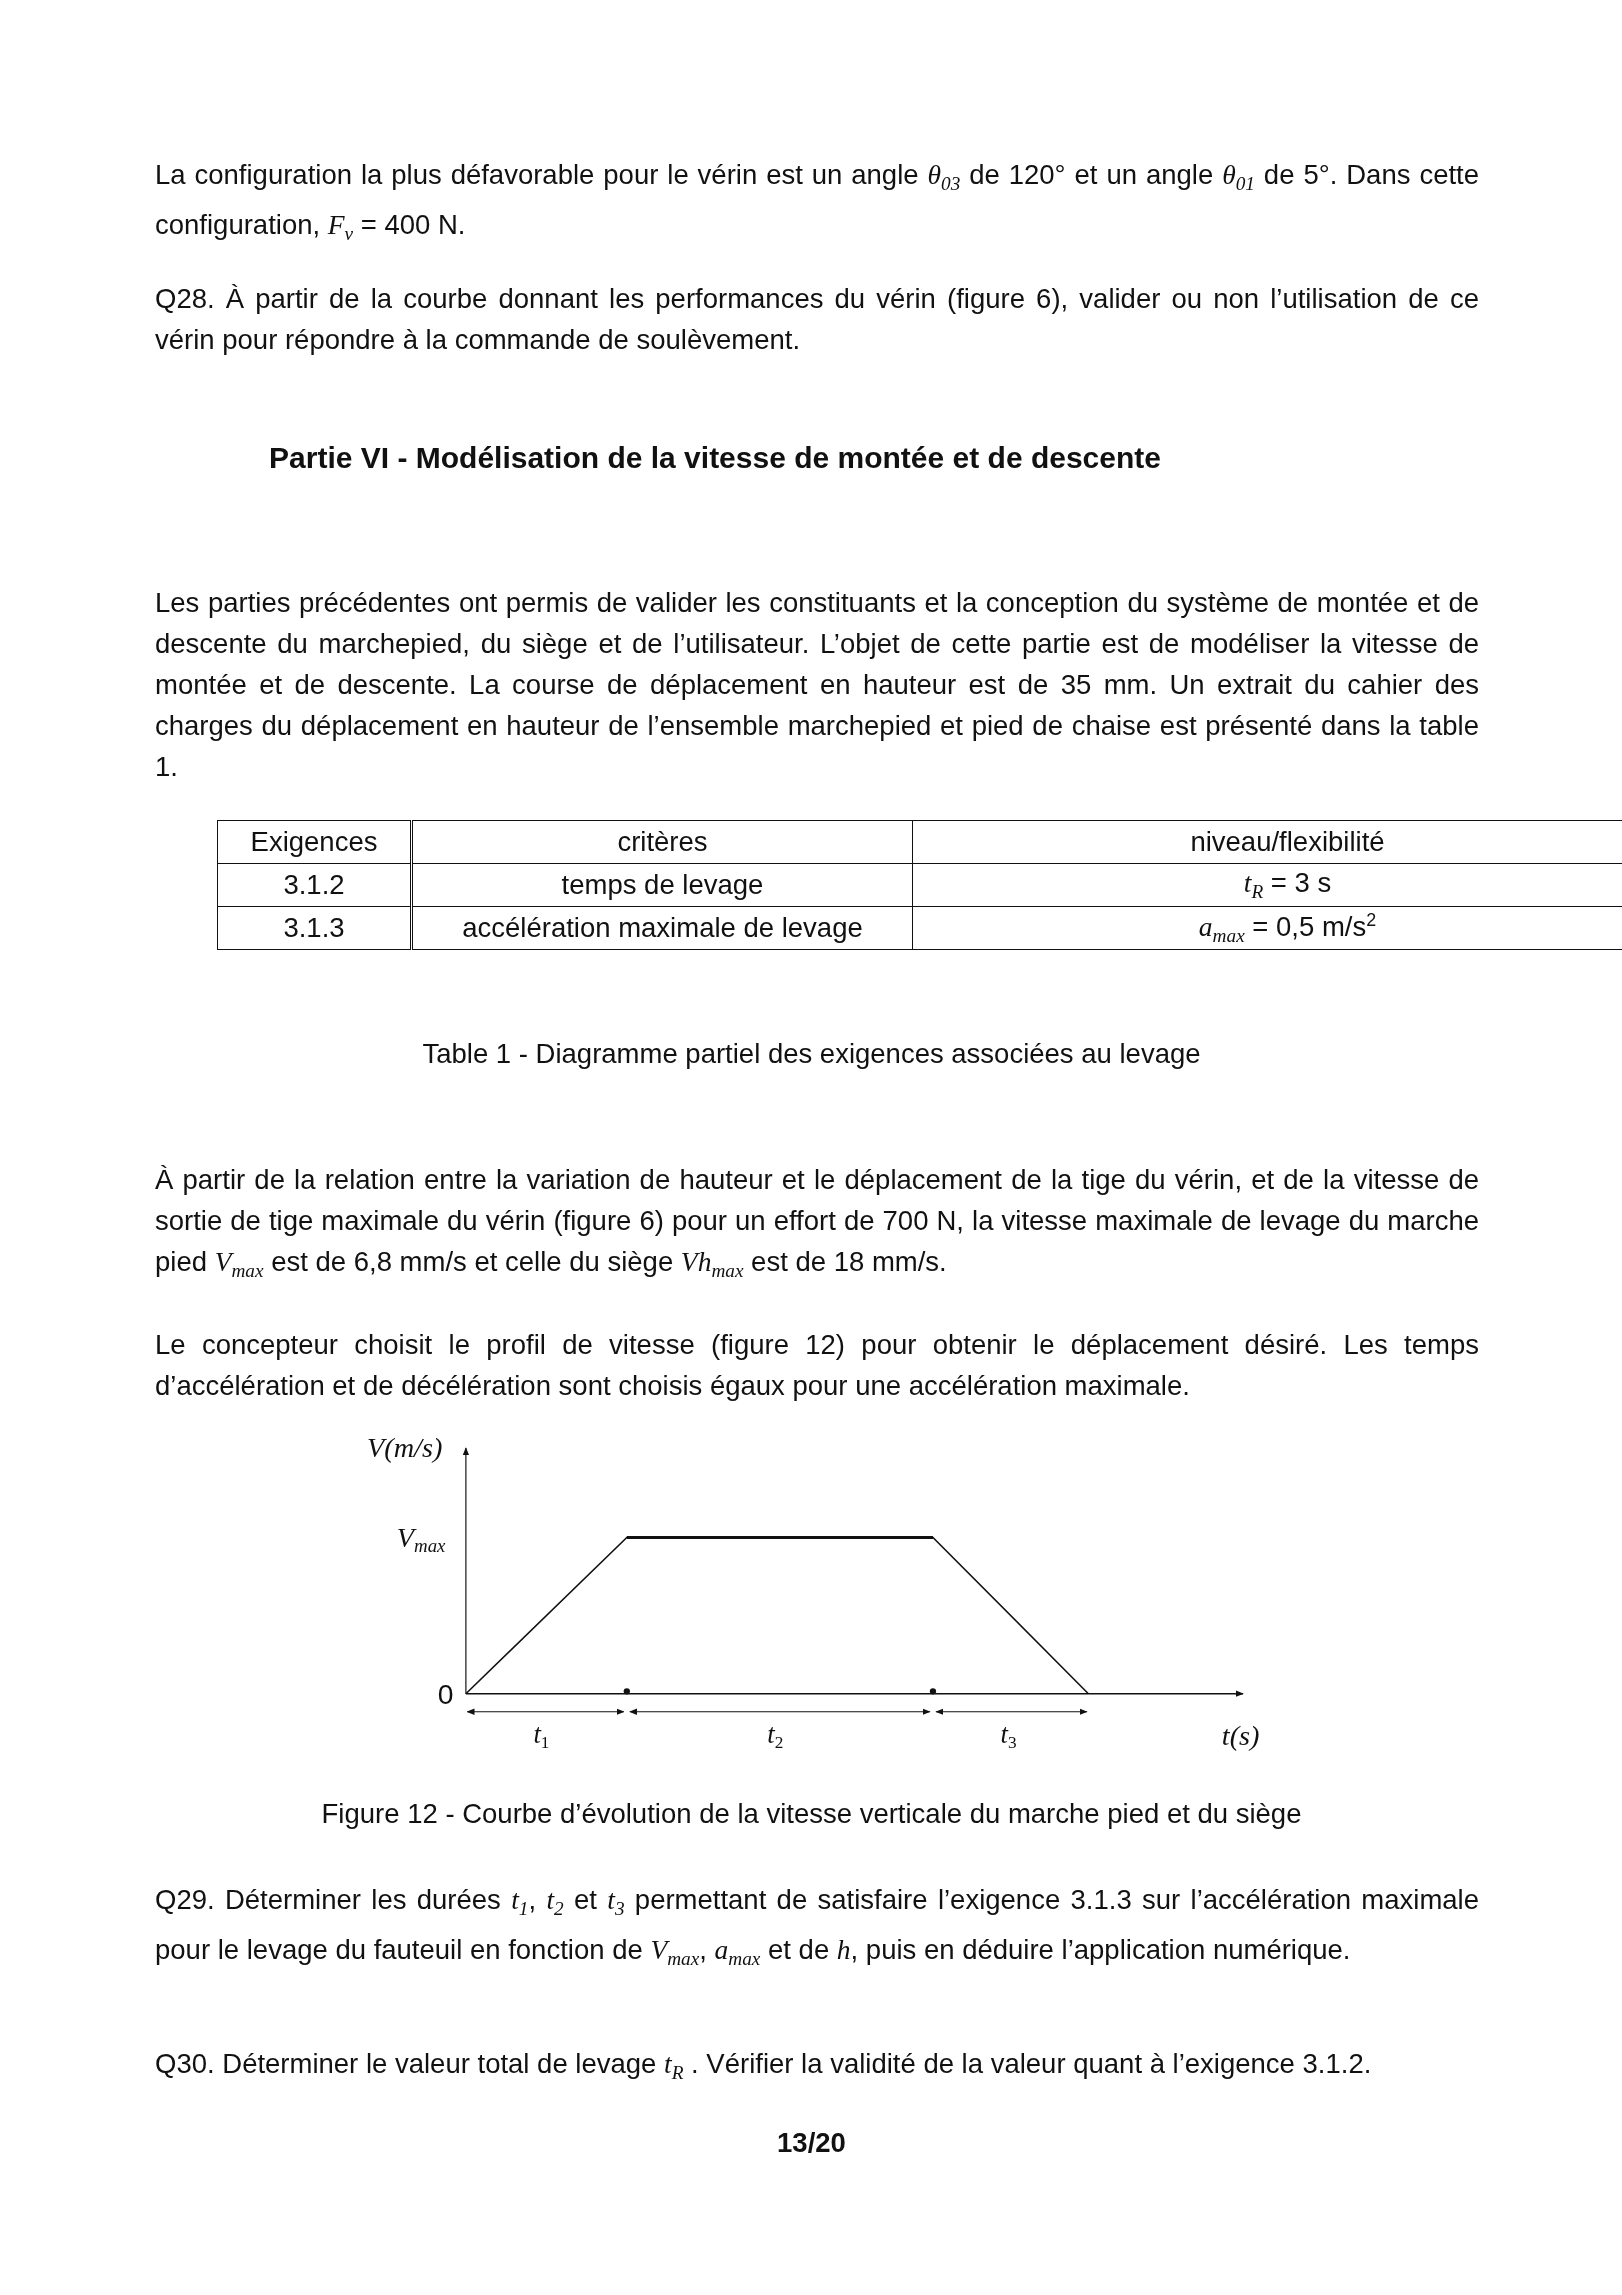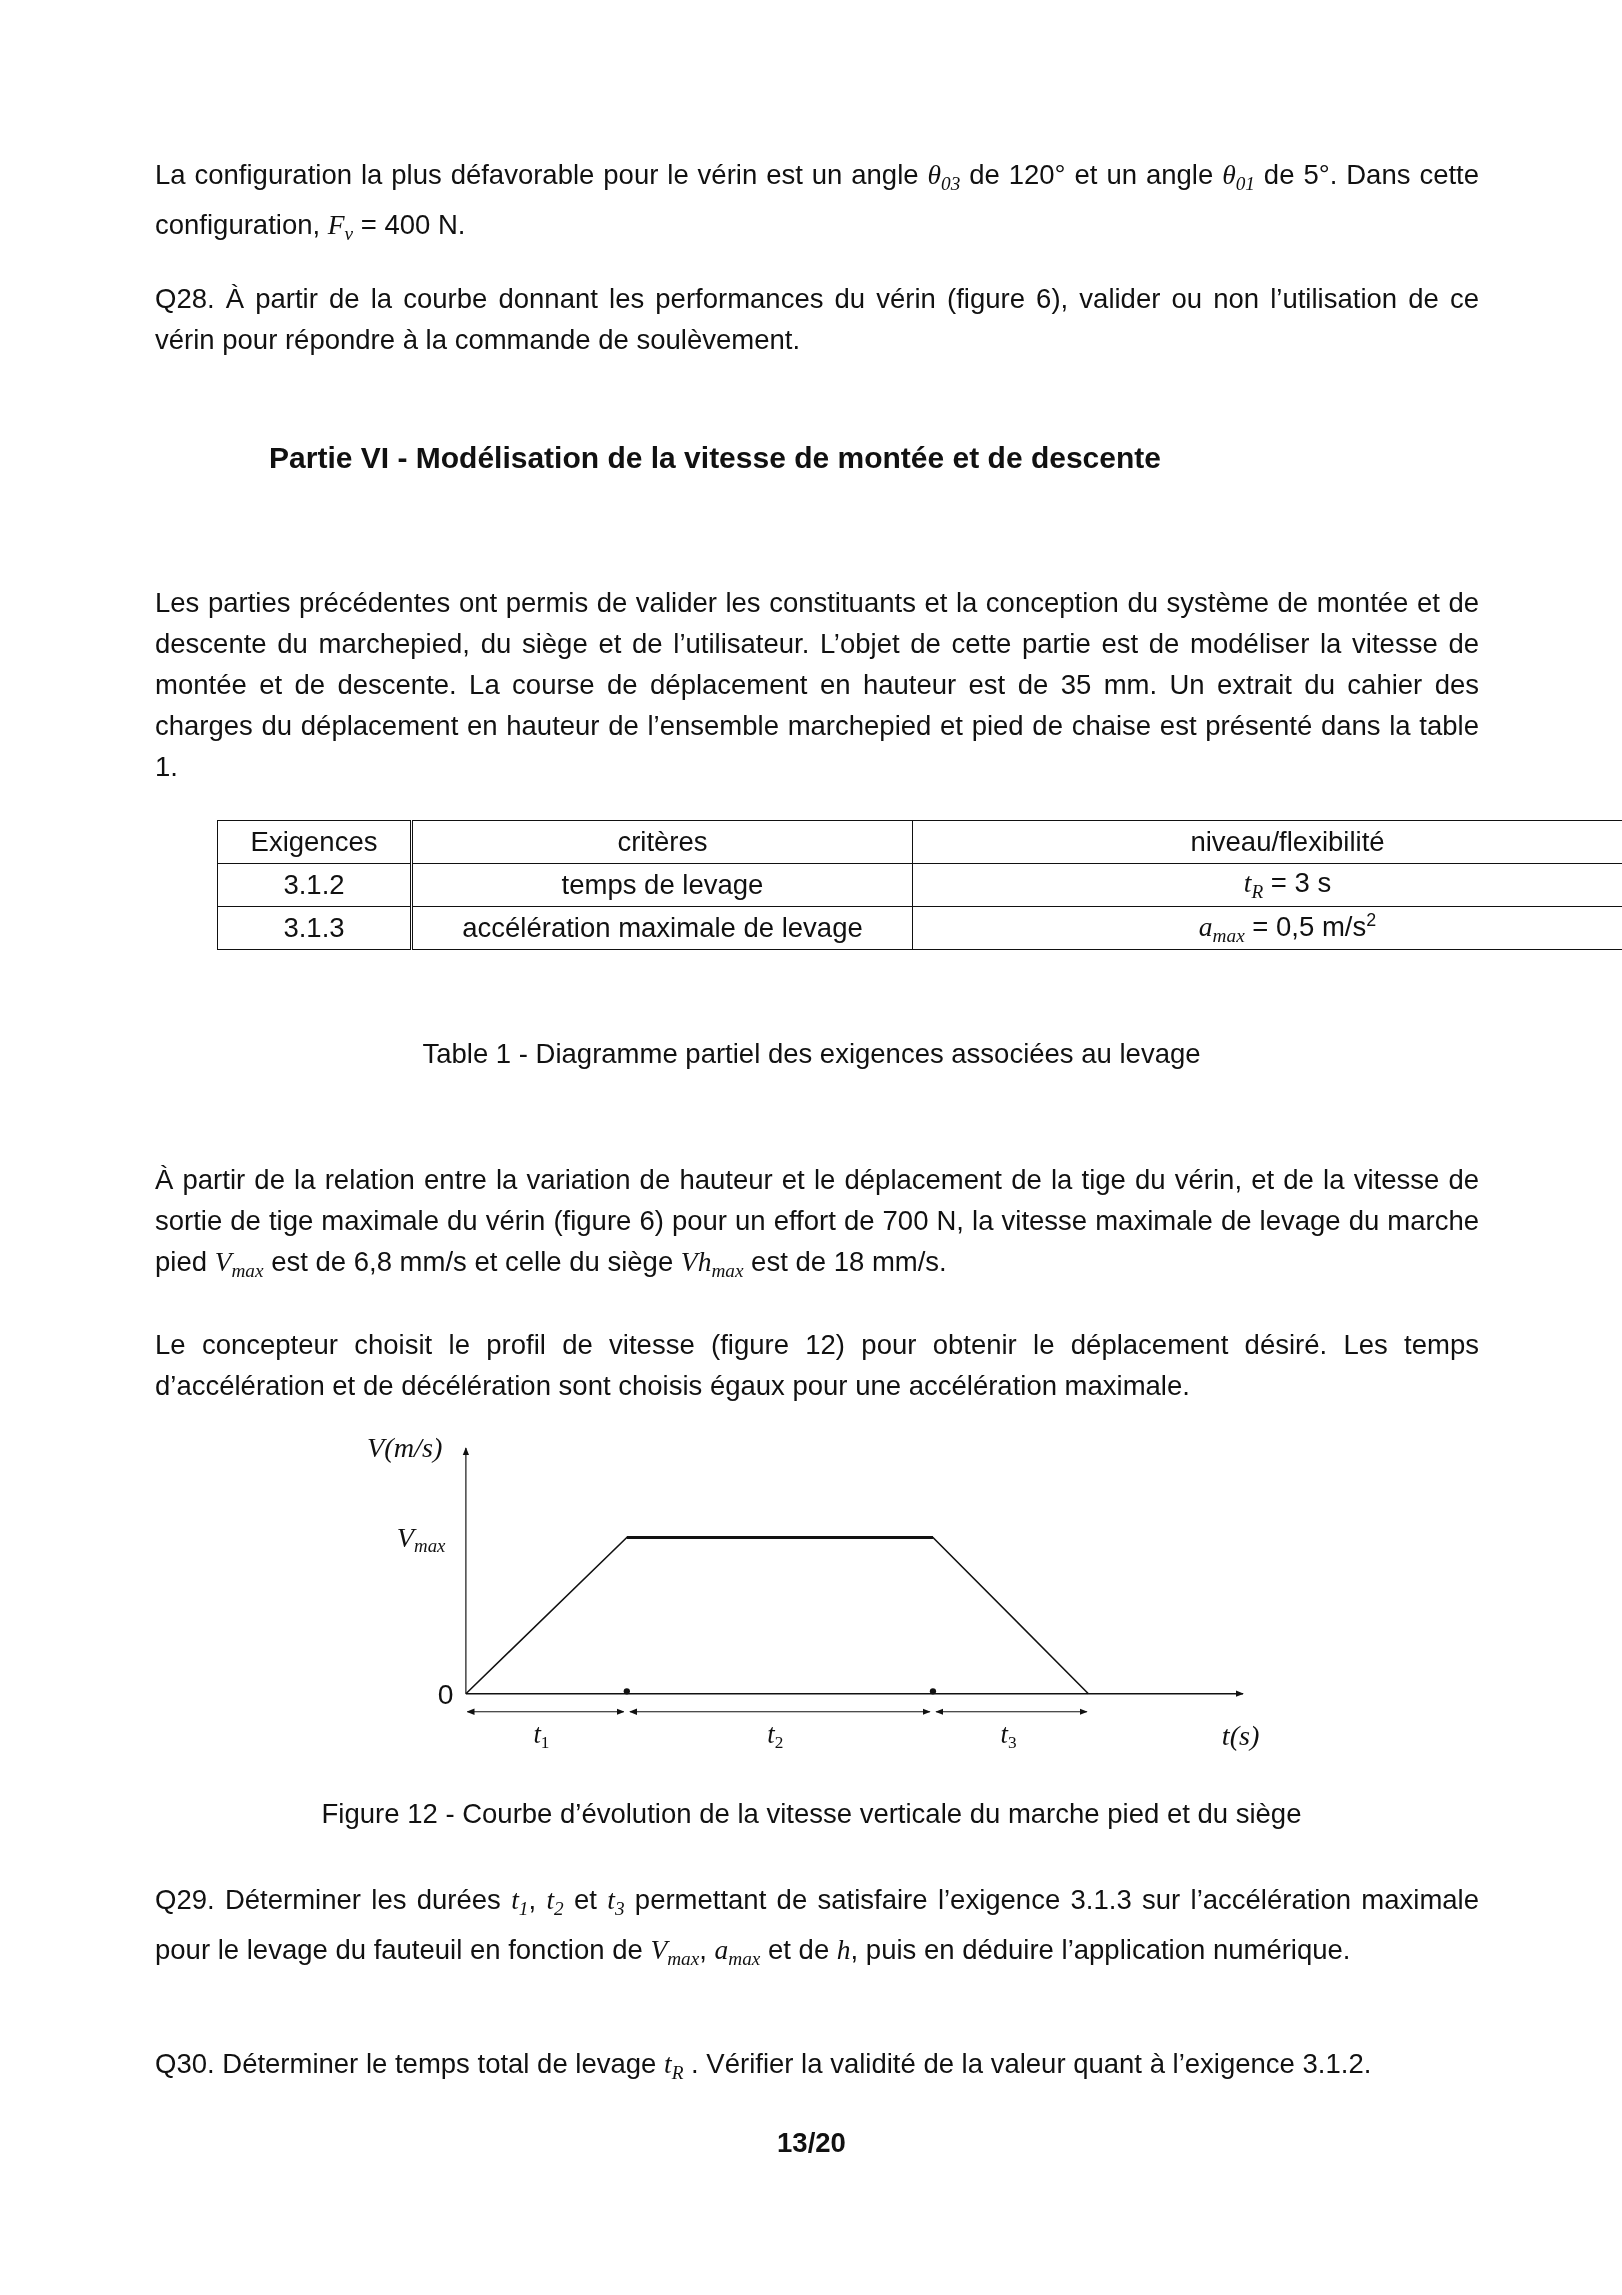--- a/index.html
+++ b/index.html
@@ -105,17 +105,17 @@
 
 <div class="caption" style="top:1798px;">
   <b>Figure 12 -</b><span> Courbe d’évolution de la vitesse verticale du marche pied et du siège</span>
 </div>
 
 <div class="p" style="top:1879px;">
   <b>Q29.</b><span> Déterminer les durées </span><span class="m">t</span><span class="m sub">1</span><span>, </span><span class="m">t</span><span class="m sub">2</span><span> et </span><span class="m">t</span><span class="m sub">3</span><span> permettant de satisfaire l’exigence 3.1.3 sur l’accélération maximale pour le levage du fauteuil en fonction de </span><span class="m">V</span><span class="m sub">max</span><span>, </span><span class="m">a</span><span class="m sub">max</span><span> et de </span><span class="m">h</span><span>, puis en déduire l’application numérique.</span>
 </div>
 
 <div class="p" style="top:2043px;">
-  <b>Q30.</b><span> Déterminer le temps total de levage </span><span class="m">t</span><span class="m sub">R</span><span> . Vérifier la validité de la valeur quant à l’exigence 3.1.2.</span>
+  <b>Q30.</b><span> Déterminer le valeur total de levage </span><span class="m">t</span><span class="m sub">R</span><span> . Vérifier la validité de la valeur quant à l’exigence 3.1.2.</span>
 </div>
 
 <div class="pagenum">13/20</div>
 
 
 </body></html>

